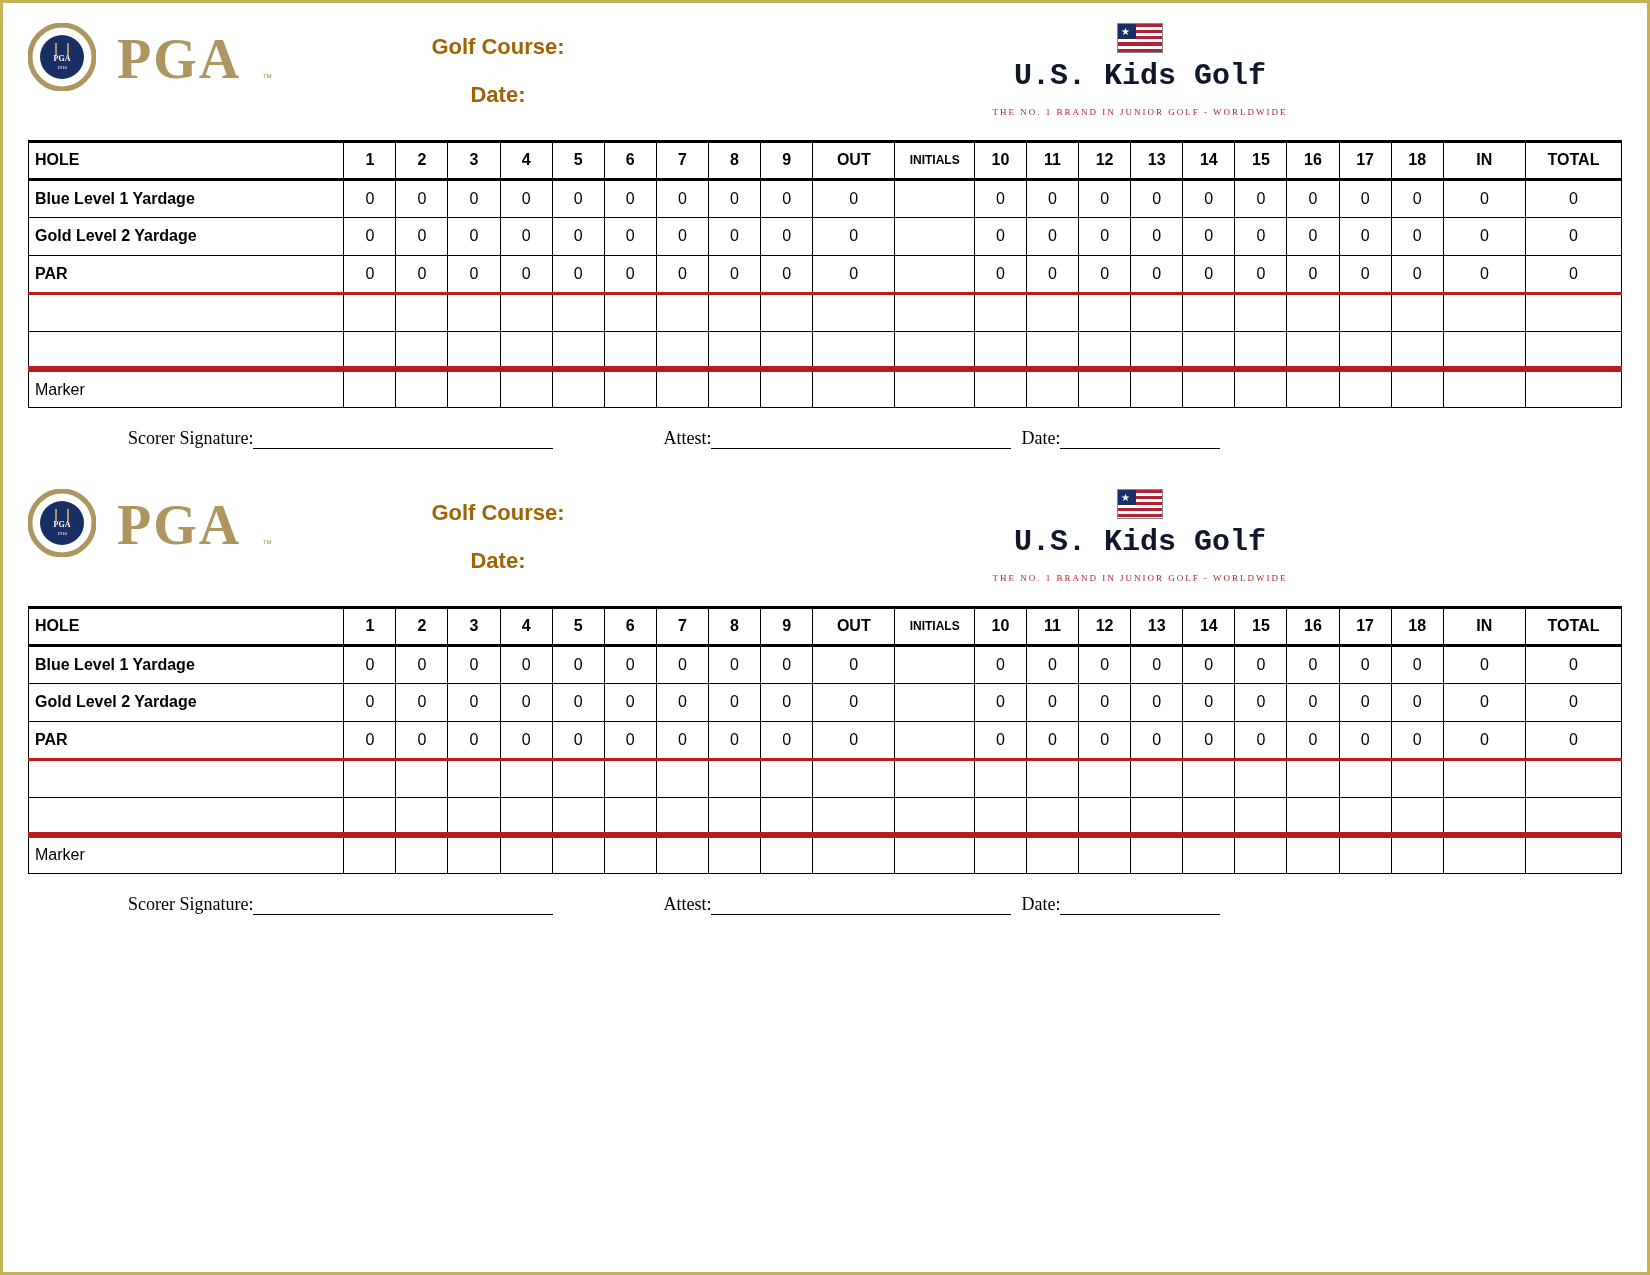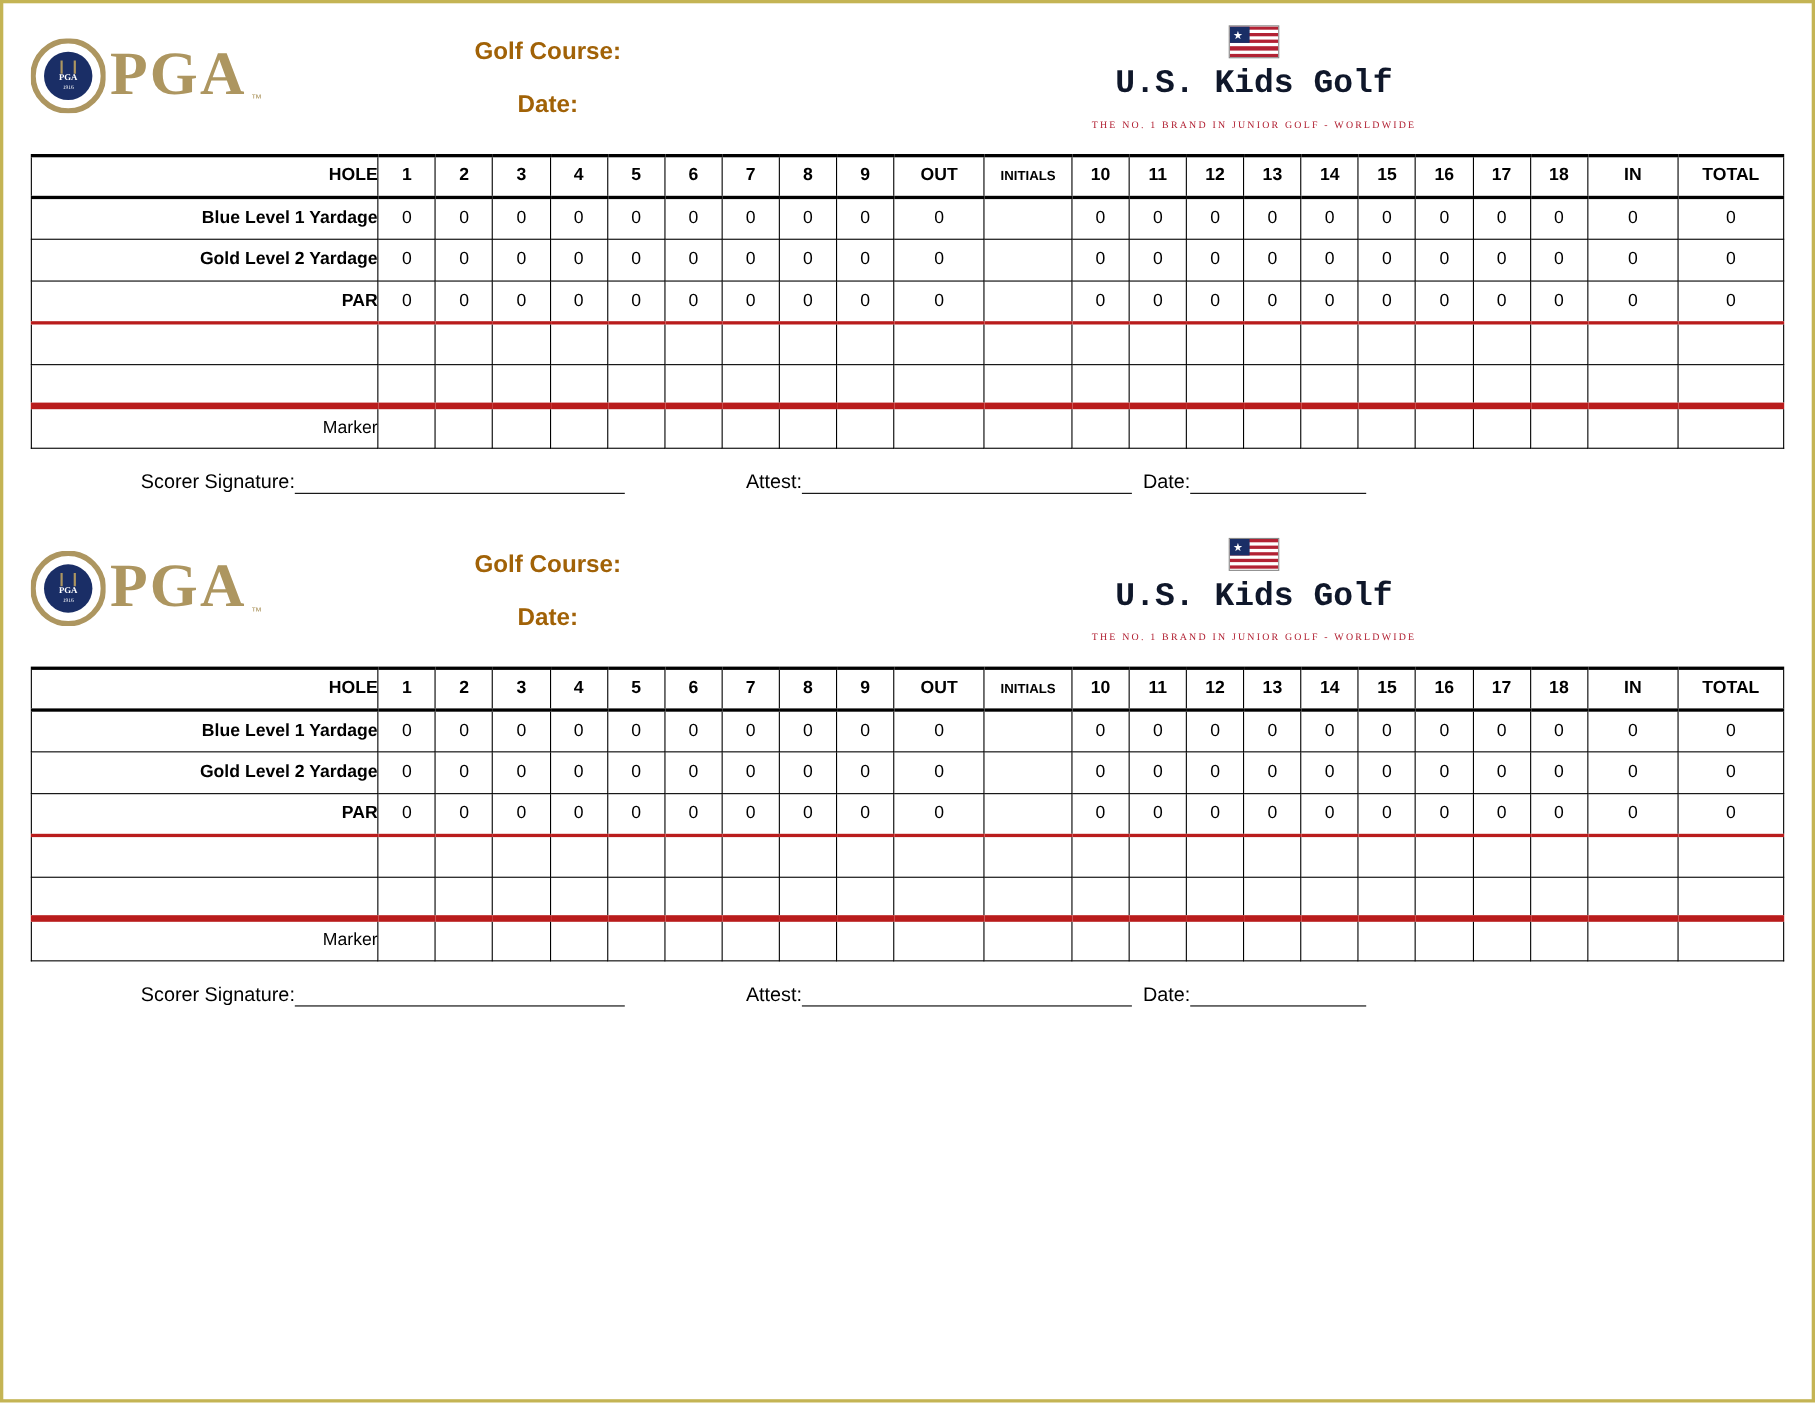--- a/index.html
+++ b/index.html
@@ -8,21 +8,21 @@
     font-family: Arial, Helvetica, sans-serif;
     background: #fff;
     width: 1650px;
     height: 1275px;
     border: 3px solid #c4b454;
     padding: 20px 25px;
     position: relative;
   }
   .card { margin-bottom: 30px; }
   .header { display: flex; align-items: flex-start; margin-bottom: 20px; }
-  .pga-brand { display: flex; gap: 4px; width: 310px; margin-top: 12px; }
+  .pga-brand { display: flex; align-items: center; gap: 21px; width: 310px; }
   .pga-text {
     font-family: Georgia, 'Times New Roman', serif;
     font-weight: bold;
     font-size: 56px;
     color: #ad9660;
     letter-spacing: 2px;
   }
   .pga-tm { font-size: 10px; color: #ad9660; align-self: flex-end; margin-bottom: 12px; }
   .course-info {
     font-family: Arial, sans-serif;
@@ -58,37 +58,38 @@
     table-layout: fixed;
   }
   table.scorecard td, table.scorecard th {
     border: 1px solid #000;
     height: 38px;
     font-size: 16px;
     text-align: center;
     vertical-align: middle;
     padding: 0;
   }
-  table.scorecard .label-cell { text-align: right; padding-left: 6px; font-weight: bold; }
+  table.scorecard .label-cell { text-align: left; padding-left: 6px; font-weight: bold; }
   table.scorecard thead th { font-weight: bold; }
   table.scorecard thead tr { border-top: 3px solid #000; border-bottom: 3px solid #000; }
   table.scorecard thead th { border-top: 3px solid #000; border-bottom: 3px solid #000; }
   table.scorecard tr.par-row td { border-bottom: 3px solid #b91c1c; }
   table.scorecard tr.marker-sep td { border-top: 6px solid #b91c1c; }
   .col-label { width: 230px; }
   .col-hole { width: 38px; }
   .col-out { width: 60px; }
   .col-initials { width: 58px; font-size: 12px !important; }
   .col-in { width: 60px; }
   .col-total { width: 70px; }
   .sig-row {
     display: flex;
     font-size: 18px;
     padding: 20px 80px 10px 100px;
     gap: 0;
+    font-family: Liberation Serif, serif;
   }
   .sig-item { display: flex; align-items: flex-end; }
   .sig-line { border-bottom: 1px solid #000; display: inline-block; }
 </style>
 </head>
 <body>
 
 <div class="card">
   <div class="header">
     <div class="pga-brand">

